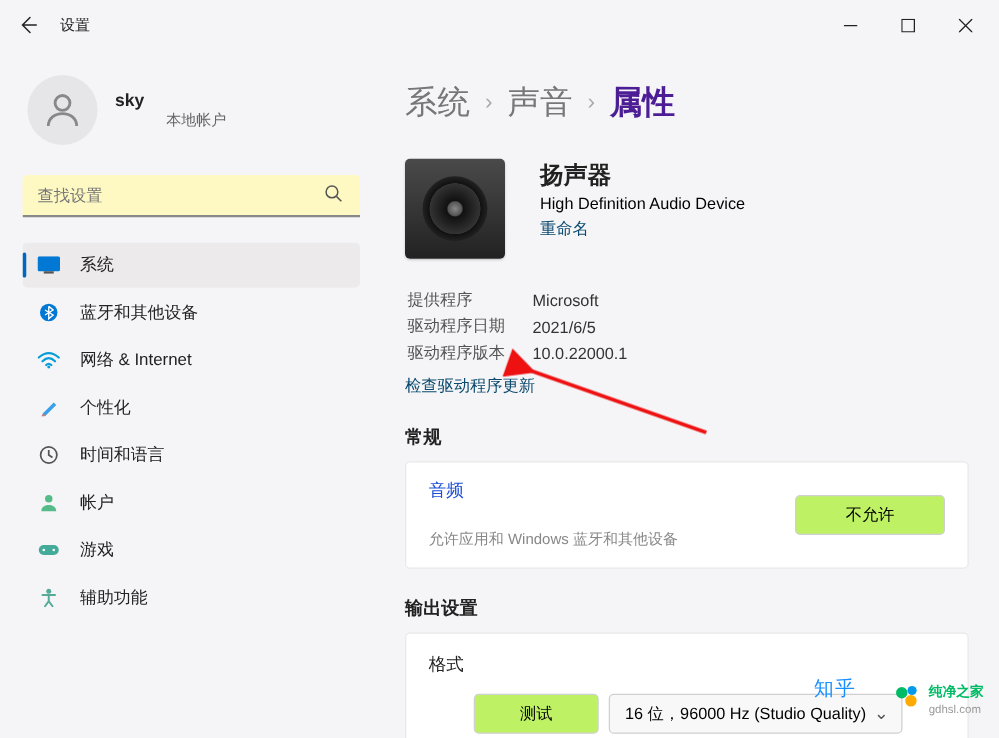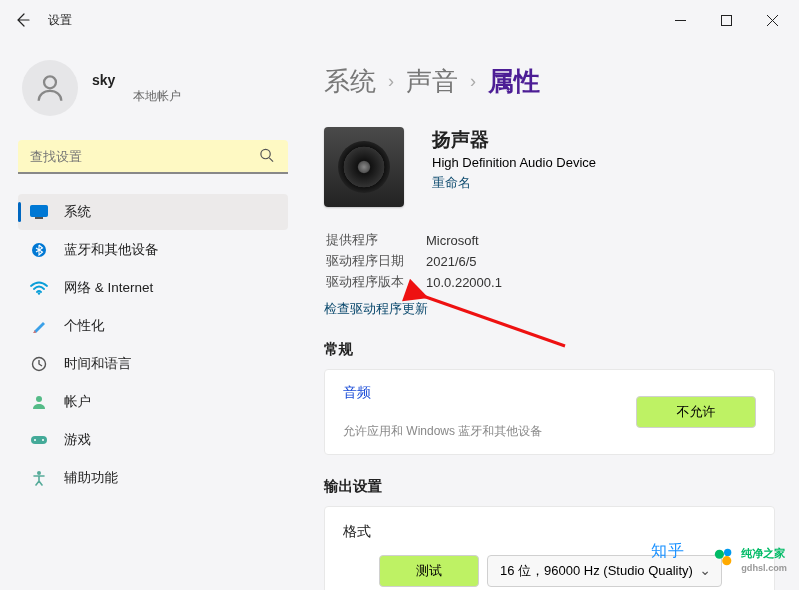--- a/index.html
+++ b/index.html
@@ -61,21 +61,21 @@
     .format-row { display:flex; gap: 8px; padding-left: 36px;}
     .select { border:1px solid #d0d0d0; background:#f8f8f8; padding: 6px 28px 6px 12px; border-radius:4px; font-size:13px; cursor:pointer; position:relative; min-width:220px;}
     .select::after { content:"⌄"; position:absolute; right:10px; top:50%; transform:translateY(-56%); color:#555; font-size:14px;}
 
     
     .arrow-overlay { position:absolute; left: 395px; top: 286px; pointer-events:none; }
     .arrow-overlay svg { overflow: visible;}
 
     
     .watermark { position:absolute; right: 12px; bottom: 17px; font-size: 11px; display:flex; align-items:flex-start; gap:6px; color:#0b6; font-weight:600;}
-    .watermark small { color:#999; font-weight:bold;margin-top:48px;}
+    .watermark small { color:#999; font-weight:normal;margin-top:48px;}
     .zhihu { position:absolute; right:114px; bottom: 28px; font-size:16px; color:#1890ff; letter-spacing:1px;}
   </style>
 </head>
 <body>
 
 <div class="titlebar">
   <div class="back-btn">
     <svg width="16" height="16" viewBox="0 0 16 16">
         <path d="M10 2 L4 8 L10 14 M4 8 H15" stroke="#222" stroke-width="1.2" fill="none" stroke-linecap="round"></path>
       </svg>

